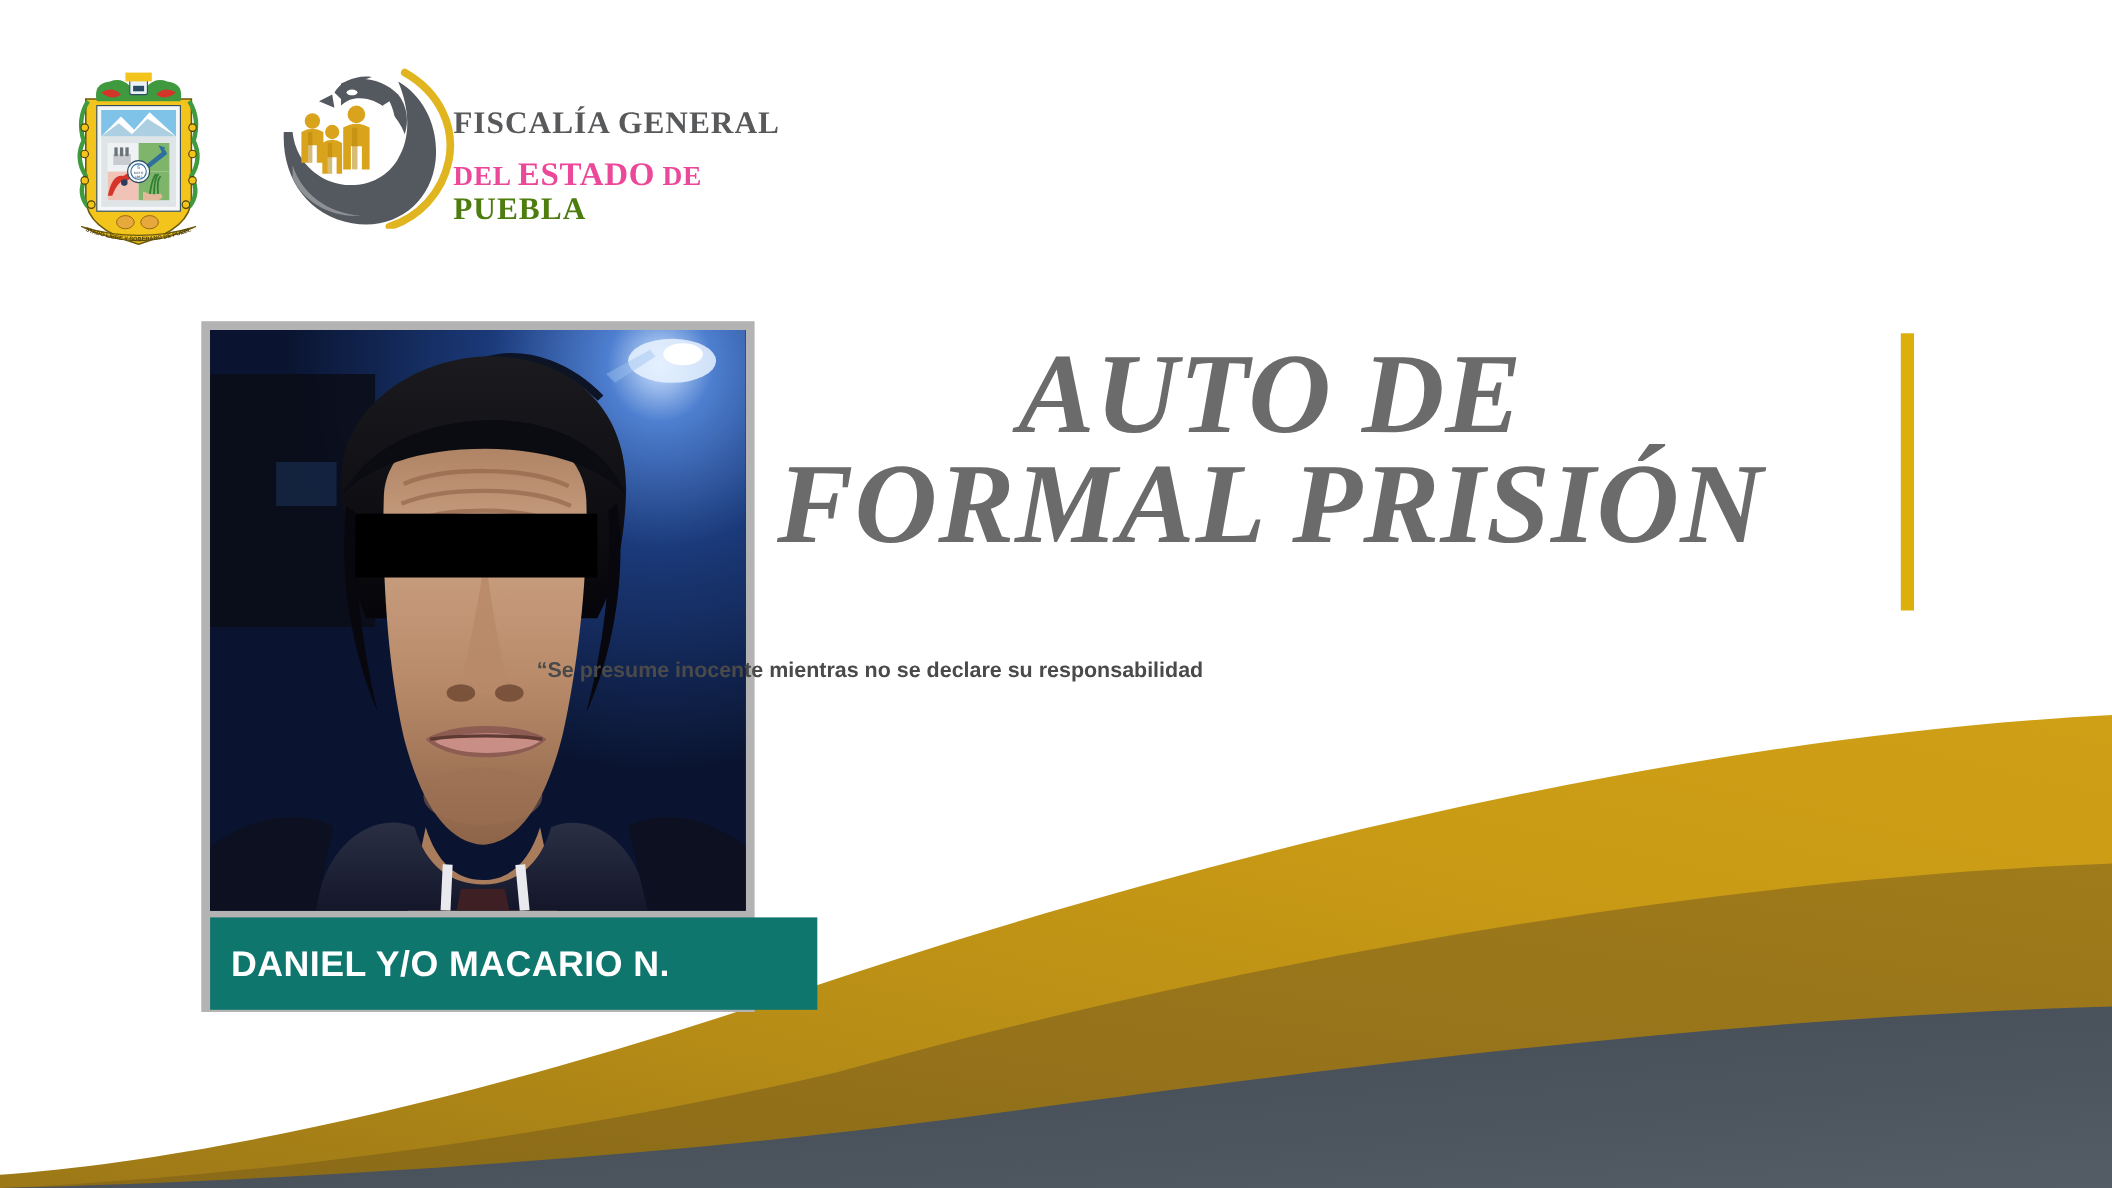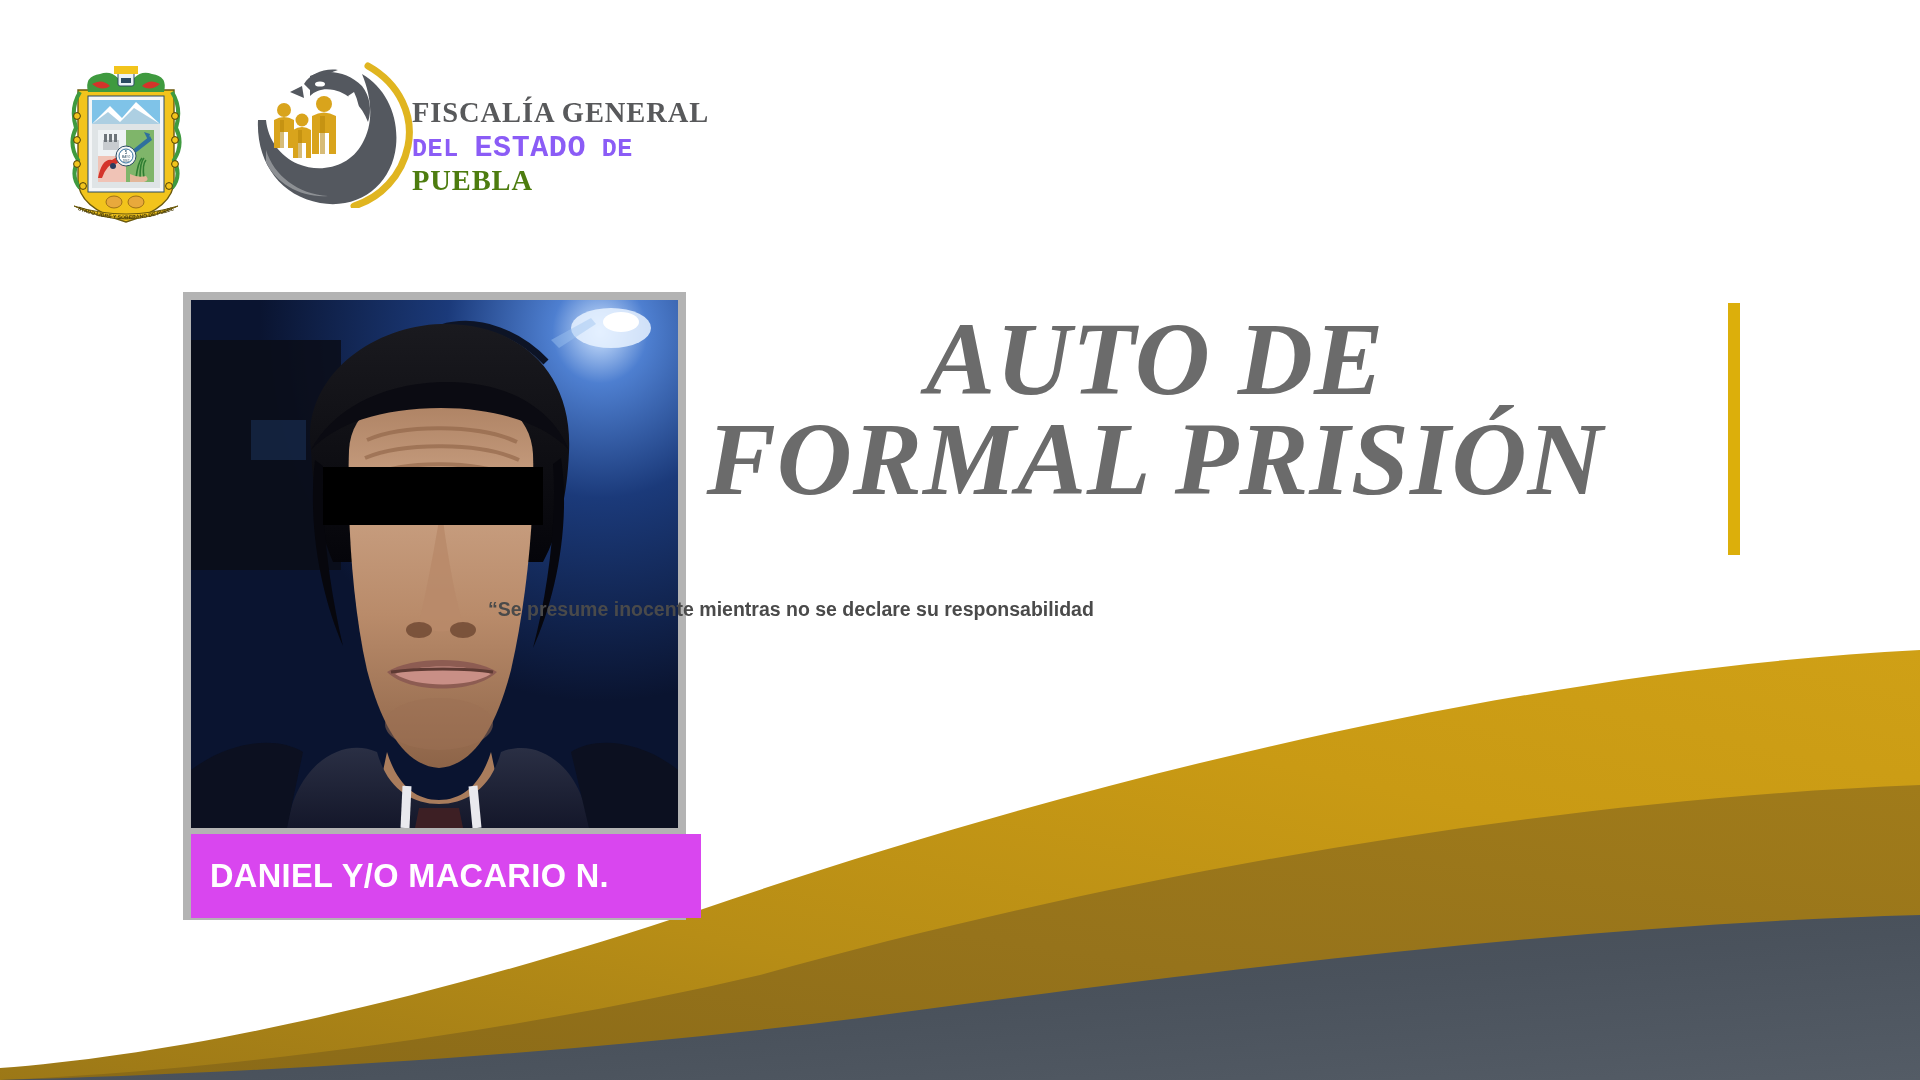--- a/index.html
+++ b/index.html
@@ -20,23 +20,23 @@
   #coat-of-arms { position:absolute; left:66px; top:62px; width:120px; height:165px; }
   #eagle-logo   { position:absolute; left:250px; top:58px; width:170px; height:150px; }
 
   #logo-text { position:absolute; left:412px; top:98px; width:350px; }
   #logo-text .l1 {
     font-family:"Liberation Serif", serif;
     font-size:28.5px; font-weight:700; letter-spacing:.9px;
     color:#58595b; line-height:1.02; white-space:nowrap;
   }
   #logo-text .l2 {
-    font-family:Liberation Mono, monospace;
+    font-family:Liberation Serif, serif;
     font-size:25px; font-weight:700; letter-spacing:.6px;
-    color:#8b5cf6; line-height:1.1; white-space:nowrap; margin-top:5px;
+    color:#ec4899; line-height:1.1; white-space:nowrap; margin-top:15px;
   }
   #logo-text .l2 .big { font-size:30px; }
   #logo-text .l3 {
     font-family:"Liberation Serif", serif;
     font-size:28.5px; font-weight:700; letter-spacing:.9px;
     color:#4d7c0f; line-height:1.05; white-space:nowrap; margin-top:1px;
   }
 
   
   #photo-card {
@@ -46,21 +46,21 @@
   #photo-frame {
     position:relative; width:487px; height:528px; overflow:hidden;
     background:#0a0f1e;
   }
   #photo-img { position:absolute; left:0; top:0; width:487px; height:528px; }
   #censor-bar {
     position:absolute; left:132px; top:167px; width:220px; height:58px;
     background:#000; z-index:3;
   }
   #name-plate {
-    width:510px; height:84px; background:#d946ef;
+    width:552px; height:84px; background:#0f766e;
     display:flex; align-items:center; padding-left:19px;
     margin-top:6px;
   }
   #name-plate .nm {
     color:#ffffff; font-size:32.5px; font-weight:700; letter-spacing:.4px;
     white-space:nowrap;
   }
 
   
   #title-block {

